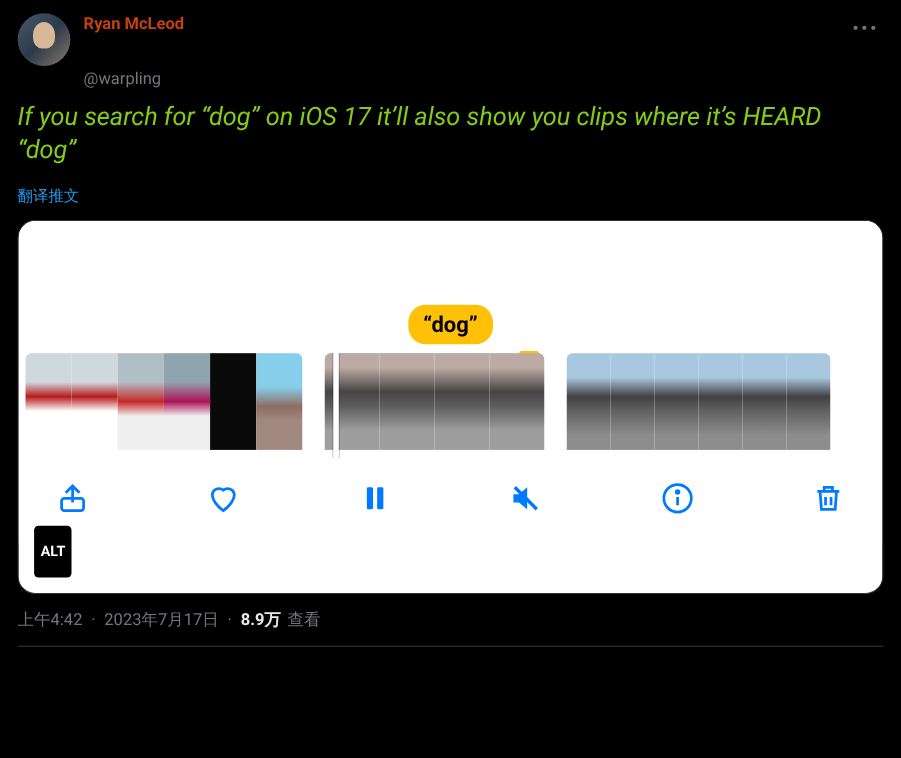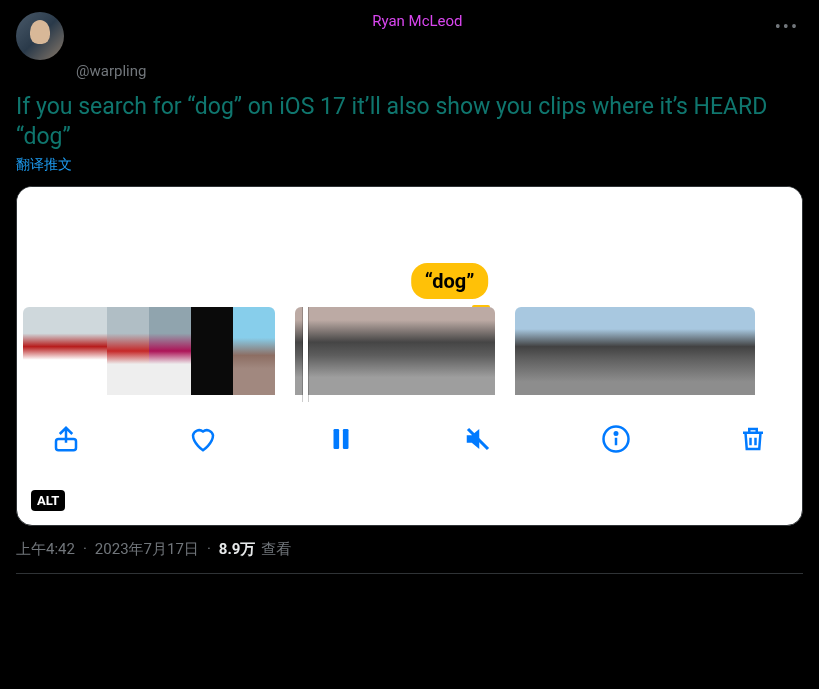--- a/index.html
+++ b/index.html
@@ -32,42 +32,42 @@
   .avatar::after {
     content: "";
     position: absolute;
     top: 8px; left: 14px;
     width: 20px; height: 24px;
     background: #d8b898;
     border-radius: 50% 50% 40% 40%;
   }
   .user-block { flex: 1; }
   .display-name {
-    font-weight: 400;
+    font-weight: 700;
     font-size: 15px;
-    color: #d946ef;
-    text-align: center;
+    color: #c2410c;
   }
   .handle {
     font-size: 15px;
     color: #71767b;
     margin-top: 32px;
   }
   .more-btn {
     color: #71767b;
     font-size: 18px;
     letter-spacing: 2px;
     cursor: pointer;
     padding: 4px;
   }
   .tweet-text {
     font-size: 23px;
     line-height: 1.3;
-    color: #0f766e;
-    margin-bottom: 2px;
+    color: #84cc16;
+    margin-bottom: 16px;
+    font-style: italic;
   }
   .translate-link {
     color: #1d9bf0;
     font-size: 14px;
     cursor: pointer;
     display: inline-block;
     margin-bottom: 12px;
     font-family: Liberation Serif, serif;
   }
   .media-card {
@@ -87,21 +87,20 @@
     position: absolute;
     left: 50%;
     transform: translateX(-50%);
     bottom: 8px;
     background: #ffc107;
     color: #000;
     font-weight: 700;
     font-size: 20px;
     padding: 6px 14px;
     border-radius: 16px;
-    margin-left: 40px;
   }
   .yellow-marker {
     position: absolute;
     left: 58%;
     bottom: -4px;
     width: 18px;
     height: 6px;
     background: #ffc107;
     border-radius: 2px;
   }
@@ -159,21 +158,21 @@
   }
   .tb-btn svg { width: 30px; height: 30px; }
   .alt-badge {
     position: absolute;
     left: 14px;
     bottom: 14px;
     background: #000;
     color: #fff;
     font-size: 13px;
     font-weight: 700;
-    padding: 3px 6px;
+    padding: 16px 6px;
     border-radius: 4px;
   }
   .meta-row {
     display: flex;
     align-items: center;
     gap: 4px;
     color: #71767b;
     font-size: 15px;
     margin-top: 14px;
     padding-bottom: 14px;

